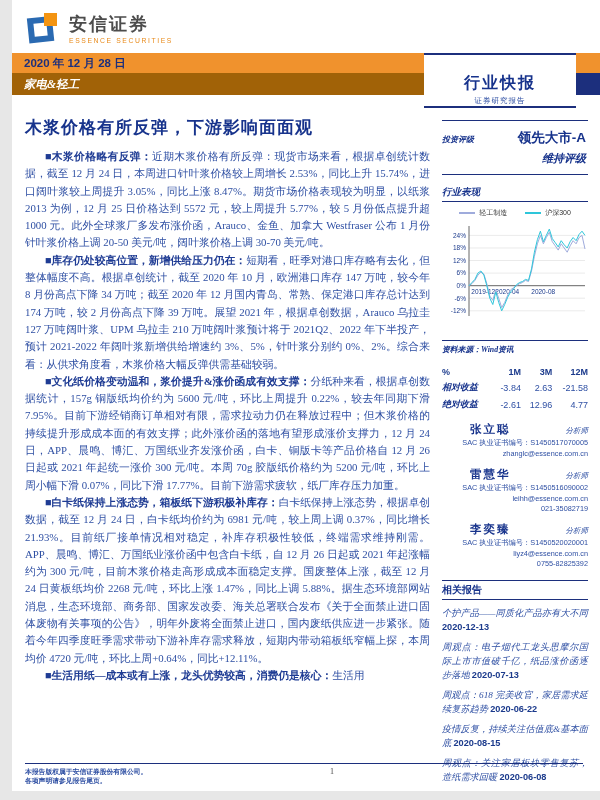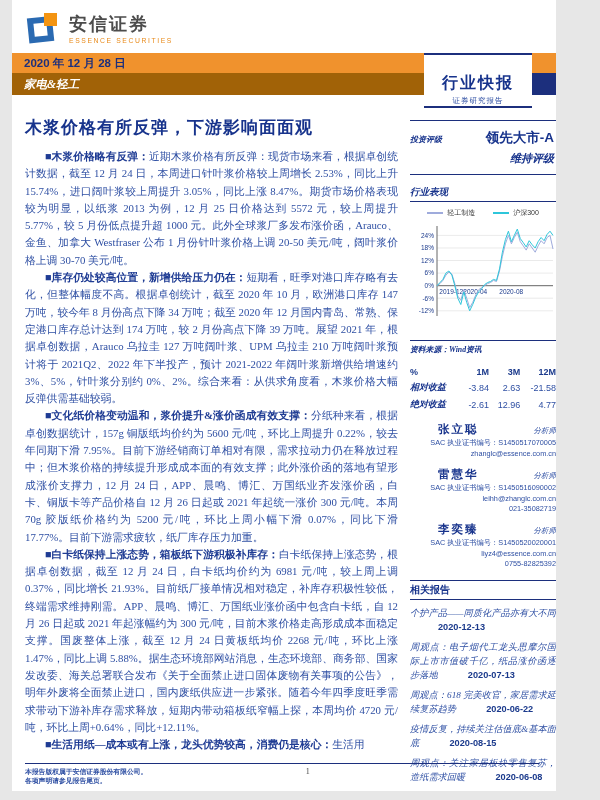--- a/index.html
+++ b/index.html
@@ -1,18 +1,18 @@
 <!DOCTYPE html>
 <html><head>
 <meta charset="utf-8">
 <style>
   * { margin:0; padding:0; box-sizing:border-box; }
   html,body { width:600px; height:800px; }
   body { background:#e7e7e7; font-family:"Liberation Serif","DejaVu Serif",serif; }
-  .page { position:absolute; left:12px; top:0; width:544px; height:791px; background:#fff; overflow:hidden; }
+  .page { position:absolute; left:12px; top:0; width:588px; height:791px; background:#fff; overflow:hidden; }
 
   
   .logo-row { display:flex; align-items:center; gap:8px; margin:9px 0 6px 13px; height:38px; }
   .logo-text .cn { font-size:18px; font-weight:bold; color:#4c4c4c; letter-spacing:2px; font-family:"Liberation Sans",sans-serif; }
   .logo-text .en { font-size:6.8px; color:#e88a1a; letter-spacing:1.6px; font-family:"Liberation Sans",sans-serif; margin-top:1px; }
 
   
   .band { display:flex; }
   .band-left { width:412px; }
   .date-bar { background:#F0922D; color:#1C2F7D; font-weight:bold; font-size:11.5px; padding:3px 0 3px 12px; height:20px; font-family:"Liberation Sans",sans-serif; }
@@ -59,21 +59,21 @@
   table.returns td.rowlab { text-align:left; font-weight:bold; font-style:italic; color:#17338C; font-family:"Liberation Serif",serif; }
 
   .analyst { margin-top:9px; text-align:right; }
   .analyst-line1 { display:flex; justify-content:space-between; align-items:baseline; padding-left:28px; }
   .analyst-name { font-size:11.5px; font-weight:bold; color:#17338C; font-family:"Liberation Serif",serif; letter-spacing:2px; }
   .analyst-role { font-size:7.5px; font-style:italic; color:#2E4FA3; font-family:"Liberation Serif",serif; }
   .analyst-sac, .analyst-email, .analyst-phone { font-size:7.3px; color:#2E4FA3; margin-top:1px; }
 
   .related-head { margin-top:12px; border-top:1.5px solid #1C2F7D; border-bottom:1.5px solid #1C2F7D; padding:2px 0; color:#17338C; font-weight:bold; font-size:10px; font-family:"Liberation Serif",serif; }
   .report-item { margin-top:6px; font-size:9.2px; line-height:14px; color:#2E4FA3; text-align:justify; font-family:"Liberation Serif",serif; font-style:italic; }
-  .report-item .rdate { font-weight:bold; font-style:normal; color:#1B3A8C; font-family:"Liberation Sans",sans-serif;margin-left:28px; }
+  .report-item .rdate { font-weight:bold; font-style:normal; color:#1B3A8C; font-family:"Liberation Sans",sans-serif; }
 
   
   .footer { position:absolute; left:13px; right:17px; bottom:6px; border-top:1.5px solid #1C2F7D; padding-top:3px; display:flex; }
   .foot-left { font-size:6.8px; color:#2E4FA3; line-height:9px; font-weight:bold; width:45%; }
   .foot-page { width:20%; text-align:center; font-size:8px; color:#444; }
 </style>
 </head>
 <body>
 
 <div class="page">
@@ -195,21 +195,21 @@
         </div>
         <div class="analyst-sac">SAC 执业证书编号：S1450517070005</div>
         <div class="analyst-email">zhanglc@essence.com.cn</div>
       </div>
       <div class="analyst">
         <div class="analyst-line1">
           <span class="analyst-name">雷慧华</span>
           <span class="analyst-role">分析师</span>
         </div>
         <div class="analyst-sac">SAC 执业证书编号：S1450516090002</div>
-        <div class="analyst-email">leihh@zhanglc.com.cn</div>
+        <div class="analyst-email">leihh@essence.com.cn</div>
         <div class="analyst-phone">021-35082719</div>
       </div>
       <div class="analyst">
         <div class="analyst-line1">
           <span class="analyst-name">李奕臻</span>
           <span class="analyst-role">分析师</span>
         </div>
         <div class="analyst-sac">SAC 执业证书编号：S1450520020001</div>
         <div class="analyst-email">liyz4@essence.com.cn</div>
         <div class="analyst-phone">0755-82825392</div>

